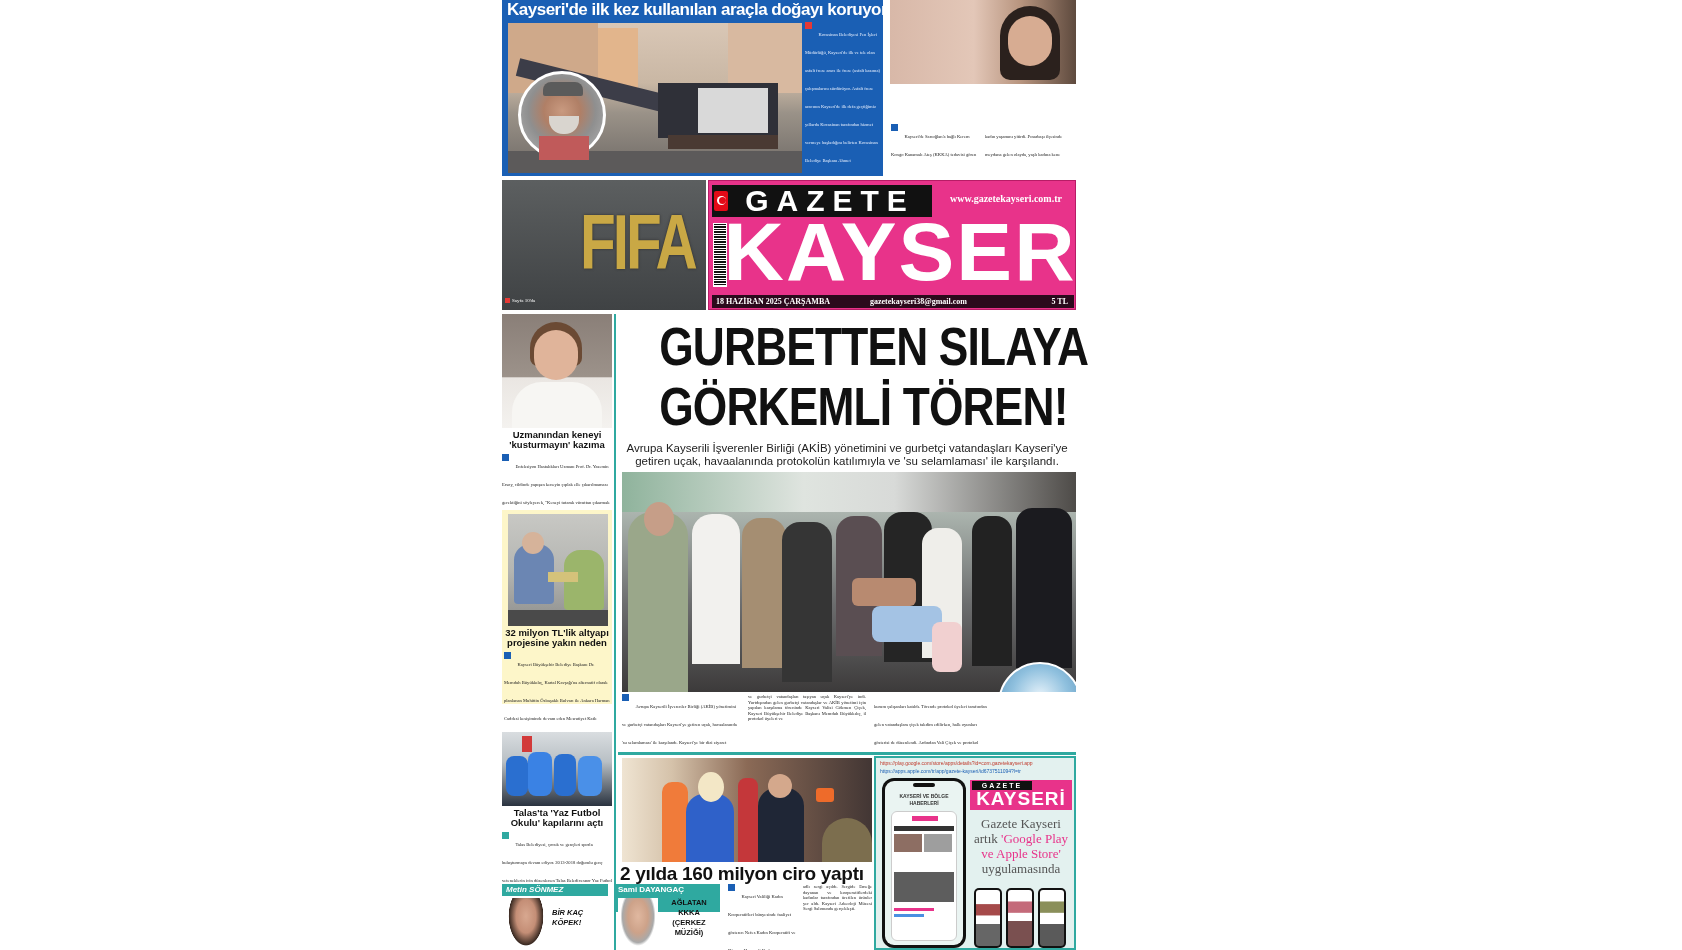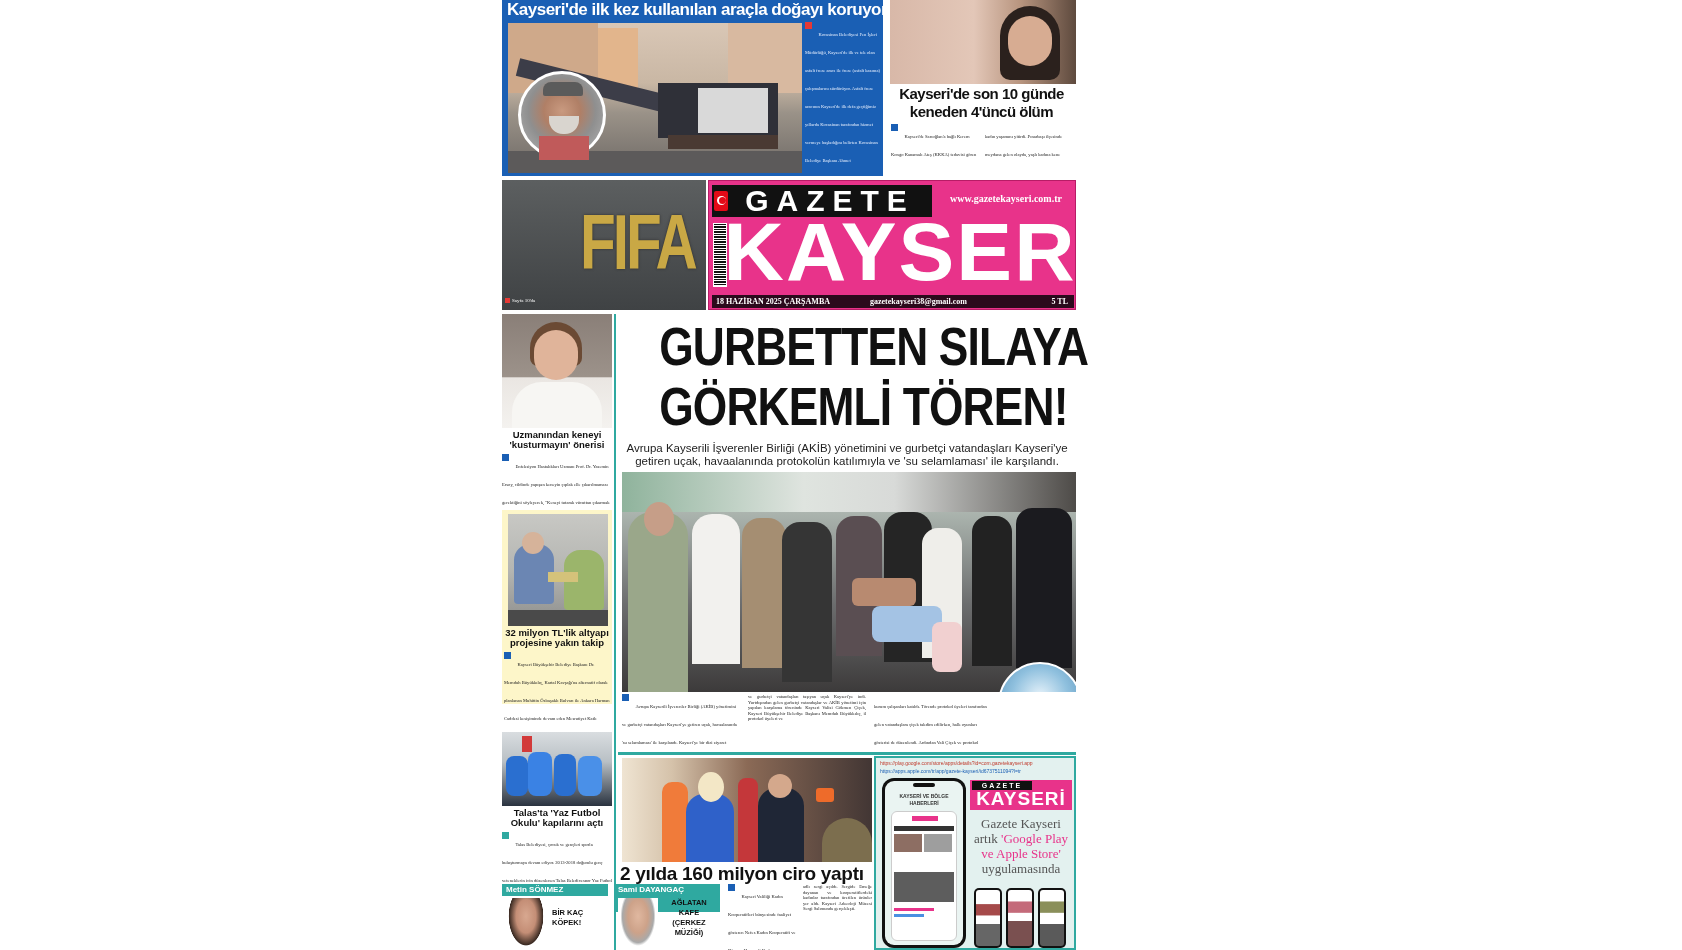--- a/index.html
+++ b/index.html
@@ -45,24 +45,20 @@
       <div class="bodytext white" style="display:inline;">Kocasinan Belediyesi Fen İşleri Müdürlüğü, Kayseri'de ilk ve tek olan asfalt freze aracı ile freze (asfalt kazıma) çalışmalarını sürdürüyor. Asfalt freze aracının Kayseri'de ilk defa geçtiğimiz yıllarda Kocasinan tarafından hizmet vermeye başladığını belirten Kocasinan Belediye Başkanı Ahmet Çolakbayrakdar, Kocasinan Belediyesi'nin her alanda yaptığı çalışmalarla örnek olduğunu söyledi.</div>
       
     </div>
   </div>
 
   <div class="abs" style="left:385px;top:0;width:189px;height:176px;background:#fff;">
     <div class="photo" style="left:3px;top:0;width:186px;height:84px;background:linear-gradient(90deg,#d8b8a8 0%,#e3c7b8 45%,#b8957f 70%,#5e4a3e 100%);">
       <div class="abs" style="left:110px;top:6px;width:60px;height:74px;border-radius:30px 30px 10px 10px;background:#2b211d;"></div>
       <div class="abs" style="left:118px;top:16px;width:44px;height:50px;border-radius:22px;background:#d7ac92;"></div>
     </div>
-    <div class="abs cond" style="left:0;top:85px;width:189px;text-align:center;color:#111;font-size:15px;line-height:18px;">
-      <div>Kayseri'de son 10 günde</div>
-      <div>keneden 4'üncü ölüm</div>
-    </div>
     <div class="abs" style="left:4px;top:124px;width:182px;height:50px;overflow:hidden;column-count:2;column-gap:6px;">
       <span class="bullet" style="background:#1a5fb4;"></span>
       <span class="bodytext">Kayseri'de Sarıoğlan'a bağlı Kerem Kongo Kanamalı Ateş (KKKA) tedavisi gören kadın yaşamını yitirdi. Pınarbaşı ilçesinde meydana gelen olayda, yaşlı kadına kene yapıştığını fark eden 56 yaşındaki Ü.T., bir süre sonra rahatsızlandı. Kayseri Şehir Hastanesi'ne sevk edilen ve tüm müdahalelere rağmen kurtarılamadı.</span>
       
     </div>
   </div>
 
   <div class="abs" style="left:0;top:180px;width:204px;height:130px;background:linear-gradient(180deg,#5c5f60 0%,#3f4244 100%);">
     <div class="abs cond" style="left:78px;top:10px;width:120px;height:104px;font-size:78px;line-height:104px;text-align:center;color:#c9a845;letter-spacing:-4px;transform:scaleX(0.75);transform-origin:left;text-shadow:0 0 3px #2a2a2a;">FIFA</div>
     <div class="abs" style="left:3px;top:118px;font-family:'Liberation Serif',serif;font-size:5px;color:#fff;">
@@ -91,40 +87,40 @@
   <div class="col-rule" style="left:112px;top:314px;width:2px;height:636px;"></div>
 
   <div class="abs" style="left:0;top:314px;width:110px;height:196px;">
     <div class="photo" style="left:0;top:0;width:110px;height:114px;background:linear-gradient(180deg,#8a7f78 0%,#9c928a 55%,#eae6e2 56%,#f4f2ef 100%);">
       <div class="abs" style="left:28px;top:8px;width:52px;height:44px;border-radius:26px 26px 8px 8px;background:#6b4a34;"></div>
       <div class="abs" style="left:32px;top:16px;width:44px;height:50px;border-radius:22px;background:#e0b49a;"></div>
       <div class="abs" style="left:10px;top:68px;width:90px;height:46px;border-radius:30px 30px 0 0;background:#f7f6f3;"></div>
     </div>
     <div class="abs caption-head" style="left:0;top:116px;width:110px;font-size:9.5px;">
       <div>Uzmanından keneyi</div>
-      <div>'kusturmayın' önerisi</div>
+      <div>'kusturmayın' kazıma</div>
     </div>
     <div class="abs" style="left:0;top:140px;width:110px;height:55px;overflow:hidden;">
       <span class="bullet" style="background:#1a5fb4;"></span>
       <span class="bodytext">Enfeksiyon Hastalıkları Uzmanı Prof. Dr. Yasemin Ersoy, cildinde yapışan keneyin çıplak elle çıkarılmaması gerektiğini söyleyerek, "Keneyi tutarak vücuttan çıkarmak kusturur ve bulaşın artmasına neden olur" dedi.</span>
       
     </div>
   </div>
 
   <div class="abs" style="left:0;top:510px;width:110px;height:194px;background:#fdf6c9;">
     <div class="photo" style="left:6px;top:4px;width:100px;height:112px;background:linear-gradient(180deg,#c8c8c4 0%,#b5b6b2 50%,#8c8d8c 100%);">
       <div class="abs" style="left:6px;top:30px;width:40px;height:60px;border-radius:16px 16px 4px 4px;background:#6b86b3;"></div>
       <div class="abs" style="left:14px;top:18px;width:22px;height:22px;border-radius:50%;background:#d6b39a;"></div>
       <div class="abs" style="left:56px;top:36px;width:40px;height:60px;border-radius:16px 16px 4px 4px;background:#9bb56b;"></div>
       <div class="abs" style="left:40px;top:58px;width:30px;height:10px;background:#d4c27a;"></div>
       <div class="abs" style="left:0;top:96px;width:100px;height:16px;background:#4a4a4a;"></div>
     </div>
     <div class="abs caption-head" style="left:0;top:118px;width:110px;font-size:9.5px;">
       <div>32 milyon TL'lik altyapı</div>
-      <div>projesine yakın takip</div>
+      <div>projesine yakın neden</div>
     </div>
     <div class="abs" style="left:2px;top:142px;width:106px;height:76px;overflow:hidden;">
       <span class="bullet" style="background:#1a5fb4;"></span>
       <span class="bodytext">Kayseri Büyükşehir Belediye Başkanı Dr. Memduh Büyükkılıç, Kartal Kavşağı'na alternatif olarak planlanan Muhittin Özbaşaklı Bulvarı ile Ankara Harman Caddesi kesişiminde devam eden Mesrutiyet Katlı Kavşağı'nda KASKİ'nin 32 milyon TL'lik altyapı yatırımını yerinde inceledi.</span>
       
     </div>
   </div>
 
   <div class="abs" style="left:116px;top:314px;width:458px;height:438px;">
     <div class="abs" style="left:0;top:2px;width:458px;text-align:center;color:#111;font-weight:bold;font-size:54px;line-height:60px;letter-spacing:-1px;transform:scaleX(0.82);transform-origin:center top;">
@@ -192,29 +188,29 @@
       <div class="abs" style="left:116px;top:20px;width:20px;height:84px;border-radius:8px 8px 0 0;background:#c4373a;"></div>
       <div class="abs" style="left:136px;top:30px;width:46px;height:74px;border-radius:18px 18px 0 0;background:#1f2636;"></div>
       <div class="abs" style="left:146px;top:16px;width:24px;height:24px;border-radius:50%;background:#d4a88c;"></div>
       <div class="abs" style="left:194px;top:30px;width:18px;height:14px;background:#ee6b2a;border-radius:3px;"></div>
       <div class="abs" style="left:200px;top:60px;width:50px;height:44px;border-radius:30px 30px 0 0;background:#7c6e4e;"></div>
     </div>
     <div class="abs" style="left:2px;top:106px;width:252px;font-weight:bold;font-size:19px;line-height:24px;color:#111;white-space:nowrap;letter-spacing:-0.3px;">2 yılda 160 milyon ciro yaptı</div>
   </div>
 
   <div class="abs" style="left:0;top:884px;width:248px;height:66px;">
-    <div class="abs" style="left:0;top:0;width:106px;height:66px;">
+    <div class="abs" style="left:0;top:0;width:106px;height:66px;font-style:italic;">
       <div class="abs" style="left:0;top:0;width:106px;height:12px;background:#2fa9a0;color:#fff;font-size:8px;font-weight:bold;line-height:12px;padding-left:4px;">Metin SÖNMEZ</div>
       <div class="abs" style="left:4px;top:14px;width:40px;height:52px;background:radial-gradient(ellipse at 50% 35%,#d8a890 0%,#c48e76 35%,#3a2a22 60%,#fff 62%);"></div>
       <div class="abs" style="left:50px;top:24px;width:48px;font-weight:bold;font-size:7.5px;line-height:10px;color:#111;">BİR KAÇ KÖPEK!</div>
     </div>
     <div class="abs" style="left:112px;top:0;width:106px;height:66px;">
       <div class="abs" style="left:0;top:0;width:106px;height:28px;background:#2fa9a0;color:#fff;font-size:8px;font-weight:bold;line-height:12px;padding-left:4px;">Sami DAYANGAÇ</div>
       <div class="abs" style="left:4px;top:14px;width:40px;height:52px;background:radial-gradient(ellipse at 50% 35%,#e0b8a0 0%,#cda289 35%,#a9a9a9 55%,#fff 62%);"></div>
-      <div class="abs" style="left:50px;top:14px;width:50px;font-weight:bold;font-size:7.5px;line-height:10px;text-align:center;color:#111;">AĞLATAN KAFE (ÇERKEZ MÜZİĞİ)</div>
+      <div class="abs" style="left:50px;top:14px;width:50px;font-weight:bold;font-size:7.5px;line-height:10px;text-align:center;color:#111;">AĞLATAN KKKA (ÇERKEZ MÜZİĞİ)</div>
     </div>
   </div>
 
   <div class="abs" style="left:226px;top:884px;width:144px;height:66px;display:flex;gap:6px;overflow:hidden;">
     <div style="flex:1;overflow:hidden;">
       <span class="bullet" style="background:#1a5fb4;"></span>
       <span class="bodytext">Kayseri Valiliği Kadın Kooperatifleri bünyesinde faaliyet gösteren Nefes Kadın Kooperatifi ve Dünyan Hanımeli Kadın Kooperatifi'nin ev sahipliğinde 'Geçmişin İzlerine Doğru bir Yolculuk'</span>
     </div>
     <div style="flex:1;overflow:hidden;" class="bodytext">adlı sergi açıldı. Sergide Emeğe dayanan ve kooperatiflerdeki kadınlar tarafından üretilen ürünler yer aldı. Kayseri Arkeoloji Müzesi Sergi Salonunda gerçekleşti.</div>
   </div>

